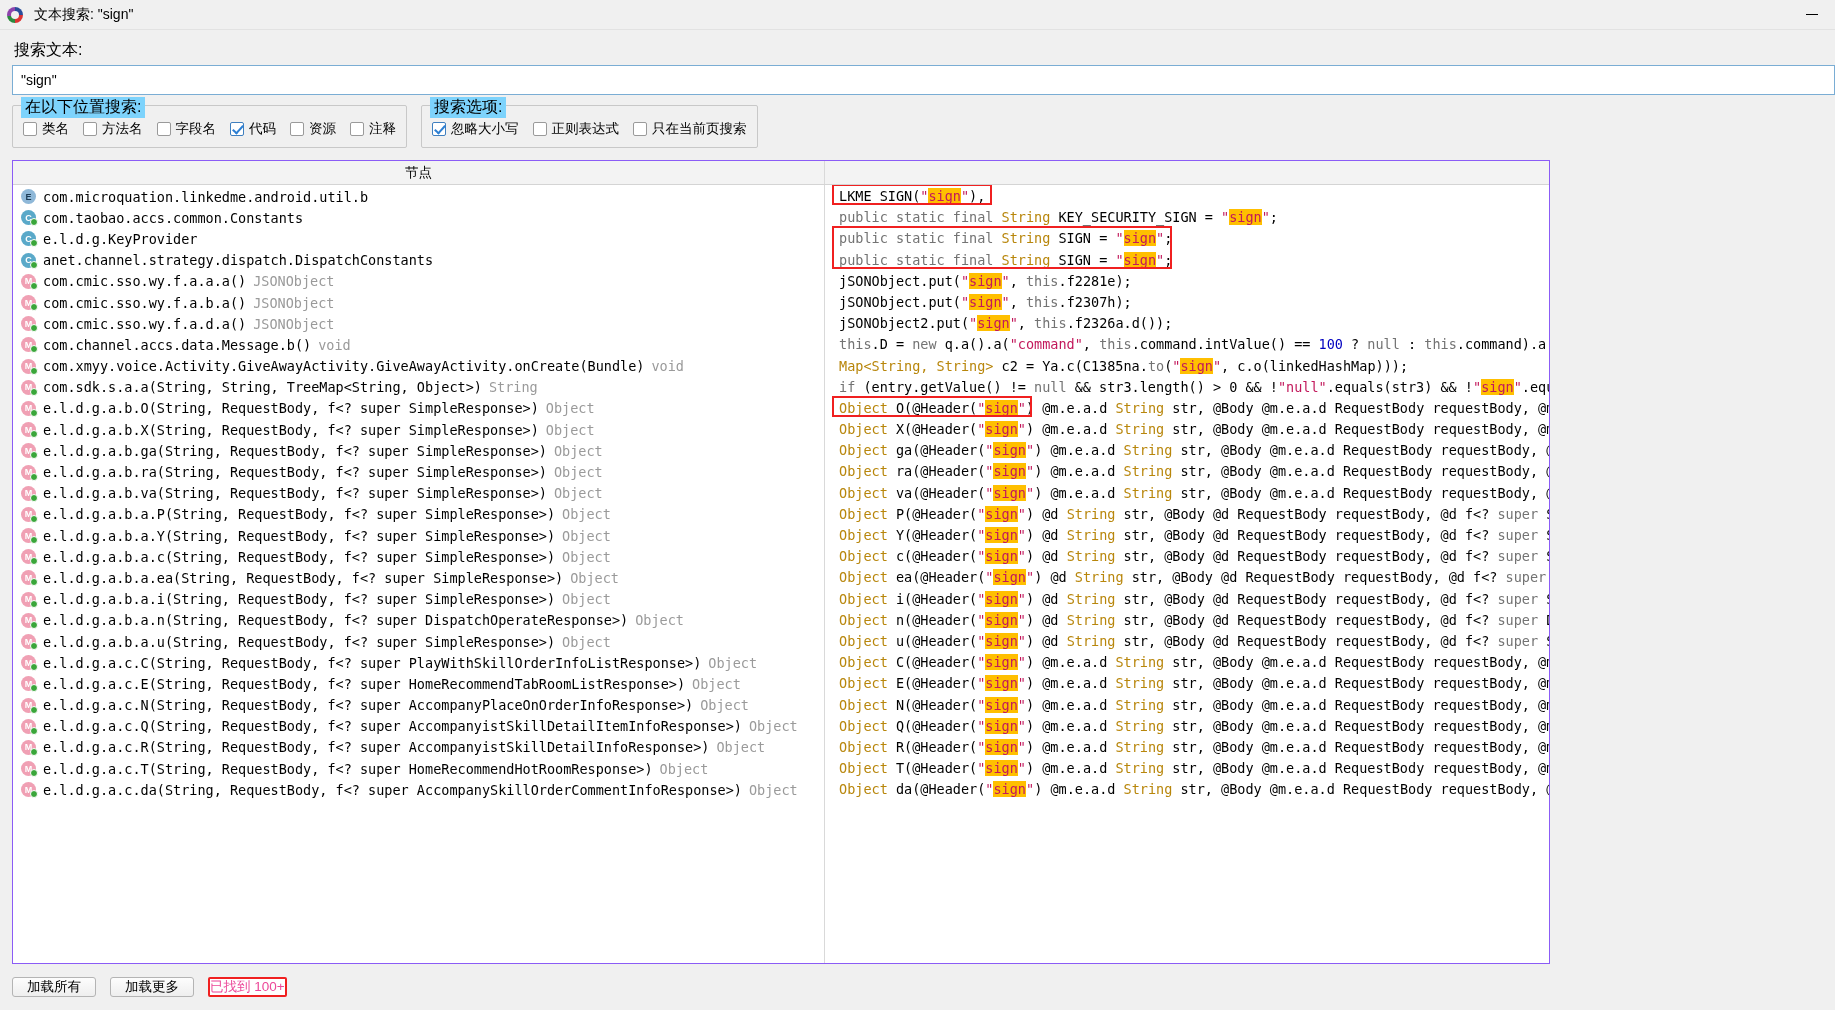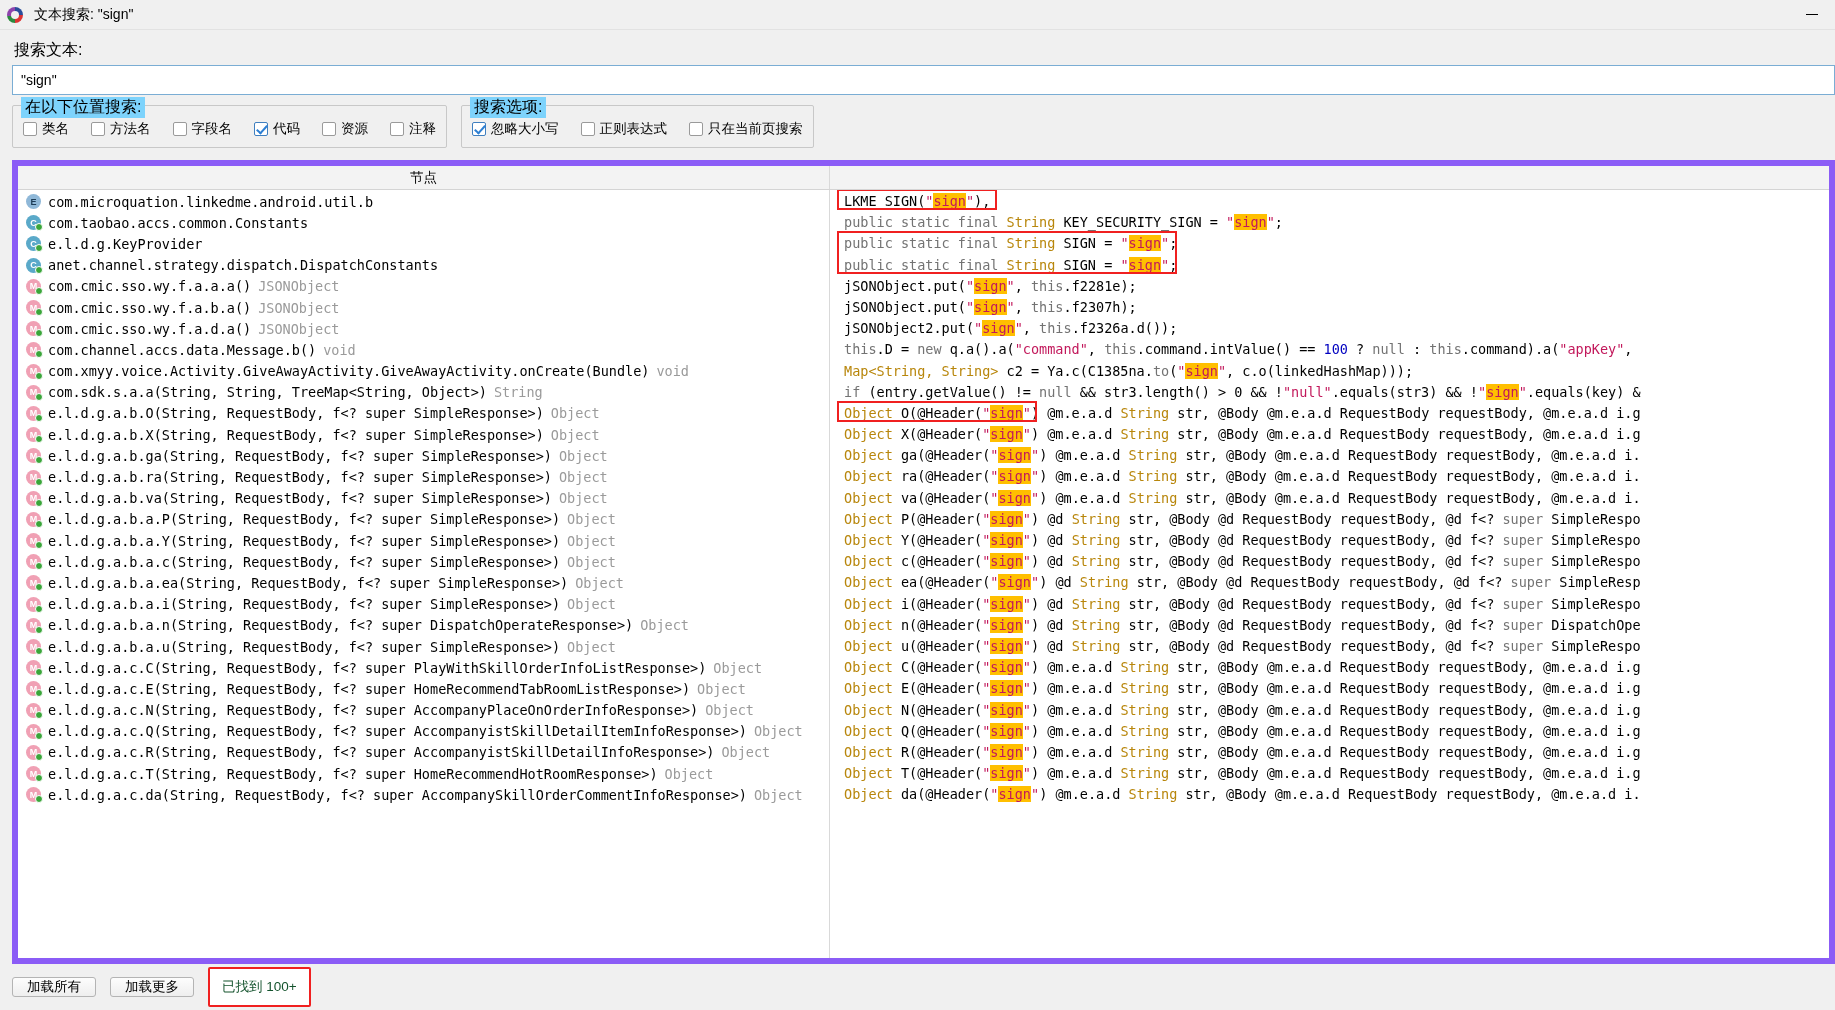--- a/index.html
+++ b/index.html
@@ -54,40 +54,40 @@
     border: 1px solid #c8c8c8;
     border-radius: 2px;
     position: relative;
     padding: 14px 10px 9px 10px;
     background: transparent;
   }
   .groupbox > .legend {
     position: absolute; top: -9px; left: 8px;
     background: #7dd3fc; padding: 0 4px; font-size: 16px; color:#000;
   }
-  .cbrow { display: flex; align-items: flex-start; gap: 22px; }
+  .cbrow { display: flex; align-items: flex-start; gap: 14px; }
   .cb { display: flex; align-items: center; gap: 5px; }
   .box {
     width: 14px; height: 14px; border: 1px solid #9a9a9a; background: #fff;
     border-radius: 2px; position: relative; flex: 0 0 auto;
   }
   .box.checked { border-color: #3f7fbf; }
   .box.checked::after {
     content: ""; position: absolute; left: 4px; top: 0px;
     width: 4px; height: 9px; border: solid #2d7fd3;
     border-width: 0 2px 2px 0; transform: rotate(42deg);
   }
   .cb-label { font-size: 13.5px; white-space: nowrap; }
 
   
   .results {
     margin: 12px 0 0 12px;
-    width: 1823px;
+    width: 1538px;
     flex: 1 1 auto;
-    border: 6px solid #8b5cf6;
+    border: 1px solid #8b5cf6;
     background: #fff;
     display: flex; flex-direction: column;
     overflow: hidden;
   }
   .res-header {
     height: 24px; min-height: 24px;
     background: #f3f3f3;
     border-bottom: 1px solid #d4d4d4;
     display: flex; align-items: center;
   }
@@ -151,23 +151,23 @@
     padding-left: 12px; gap: 14px;
   }
   .btn {
     height: 20px; min-width: 82px; padding: 0 14px;
     background: linear-gradient(#fdfdfd, #eeeeee);
     border: 1px solid #b4b4b4; border-radius: 3px;
     font-size: 13.5px; color: #000;
     display: flex; align-items: center; justify-content: center;
   }
   .found-badge {
-    height: 40px; padding: 0 12px;
+    height: 20px; padding: 0 0;
     background: #fff; border: 2px solid #f02020; border-radius: 2px;
-    display: flex; align-items: center; font-size: 13.5px; color: #14532d;
+    display: flex; align-items: center; font-size: 13.5px; color: #ec4899;
   }
 </style>
 </head>
 <body>
 
 <div class="window">
 
   <div class="titlebar">
     <div class="app-icon">
       <div class="g1"></div>

